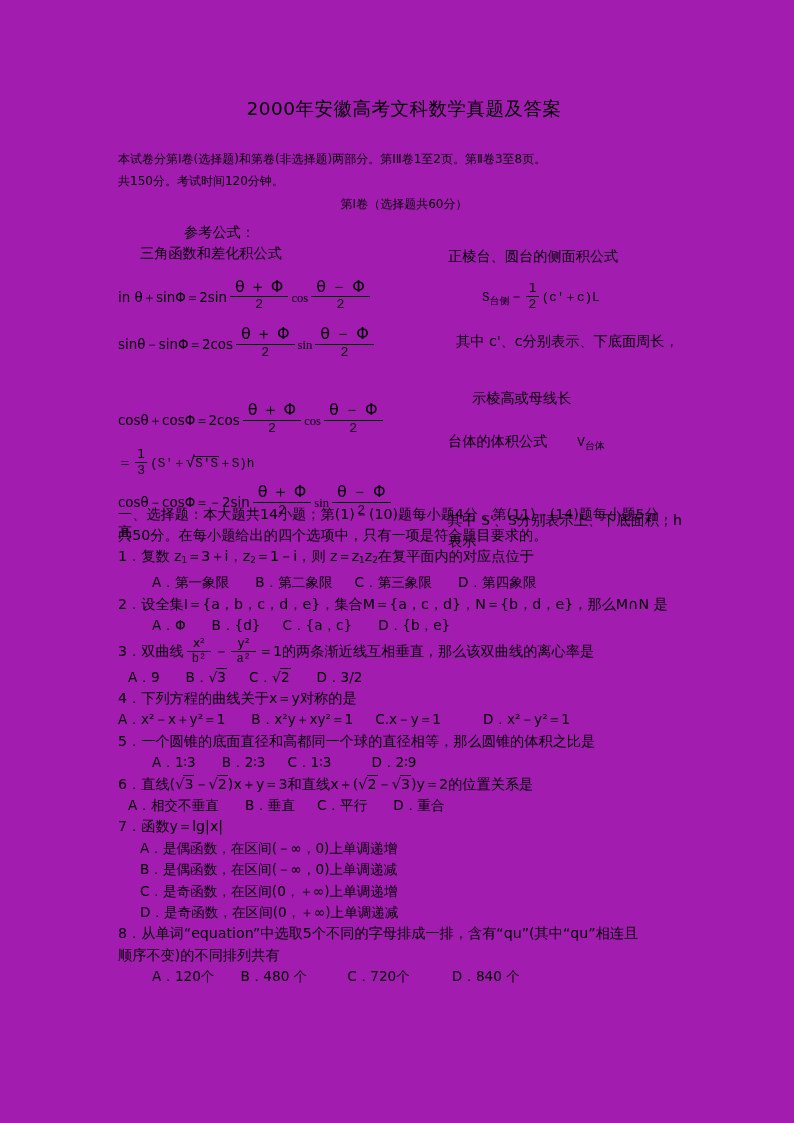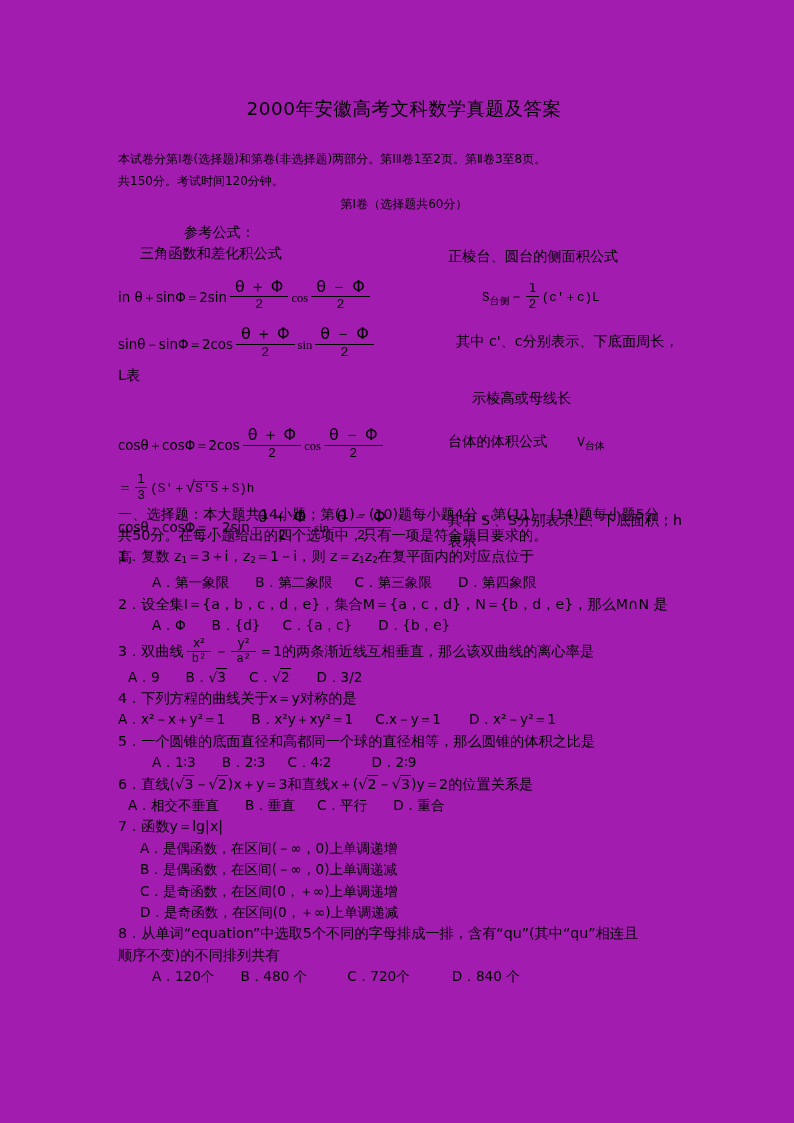--- a/index.html
+++ b/index.html
@@ -175,21 +175,20 @@
         <div class="sub-head" style="padding-left:22px;">三角函数和差化积公式</div>
 
         <div class="trig-line" style="margin-top:14px;">
           <span class="math greek">in θ＋sinΦ＝2sin</span><span class="frac"><span class="num">θ ＋ Φ</span><span class="den">2</span></span><span class="fn">cos</span><span class="frac"><span class="num">θ － Φ</span><span class="den">2</span></span>
         </div>
 
         <div class="trig-line">
           <span class="math greek">sinθ－sinΦ＝2cos</span><span class="frac"><span class="num">θ ＋ Φ</span><span class="den">2</span></span><span class="fn">sin</span><span class="frac"><span class="num">θ － Φ</span><span class="den">2</span></span>
         </div>
 
-        <div class="sub-head" style="margin-top:2px;">L表</div>
 
         <div class="trig-line" style="margin-top:40px;">
           <span class="math greek">cosθ＋cosΦ＝2cos</span><span class="frac"><span class="num">θ ＋ Φ</span><span class="den">2</span></span><span class="fn">cos</span><span class="frac"><span class="num">θ － Φ</span><span class="den">2</span></span>
         </div>
 
         <div class="trig-line" style="margin-top:10px;">
           <span class="math-lg">＝</span><span class="frac sm"><span class="num">1</span><span class="den">3</span></span><span class="math">(S'＋</span><span class="sqrt"><span class="rad math">√</span><span class="bar math">S'S</span></span><span class="math">＋S)h</span>
         </div>
 
         <div class="trig-line" style="margin-top:4px;">
@@ -225,24 +224,24 @@
       <p class="q"><span>1．</span><span>复数 z</span><span class="sub">1</span><span>＝3＋i，z</span><span class="sub">2</span><span>＝1－i，则 z＝z</span><span class="sub">1</span><span>z</span><span class="sub">2</span><span>在复平面内的对应点位于</span></p>
       <p class="opts pad"><span class="opt gapA">A．第一象限</span><span class="opt gapB">B．第二象限</span><span class="opt gapC">C．第三象限</span><span class="opt">D．第四象限</span></p>
 
       <p class="q"><span>2．</span><span>设全集I＝{a，b，c，d，e}，集合M＝{a，c，d}，N＝{b，d，e}，那么M∩N 是</span></p>
       <p class="opts pad"><span class="opt gapA">A．Φ</span><span class="opt gapB">B．{d}</span><span class="opt gapC">C．{a，c}</span><span class="opt">D．{b，e}</span></p>
 
       <p class="q" style="line-height:30px;"><span>3．</span><span>双曲线</span><span class="frac" style="vertical-align:-0.4em;"><span class="num" style="font-size:12px;">x²</span><span class="den" style="font-size:12px;">b²</span></span><span>－</span><span class="frac" style="vertical-align:-0.4em;"><span class="num" style="font-size:12px;">y²</span><span class="den" style="font-size:12px;">a²</span></span><span>＝1的两条渐近线互相垂直，那么该双曲线的离心率是</span></p>
       <p class="opts pad-sm"><span class="opt gapA">A．9</span><span class="opt gapB">B．<span class="sqrt"><span class="rad">√</span><span class="bar">3</span></span></span><span class="opt gapC">C．<span class="sqrt"><span class="rad">√</span><span class="bar">2</span></span></span><span class="opt">D．3/2</span></p>
 
       <p class="q"><span>4．</span><span>下列方程的曲线关于x＝y对称的是</span></p>
-      <p class="opts"><span class="opt gapA">A．x²－x＋y²＝1</span><span class="opt gapB">B．x²y＋xy²＝1</span><span class="opt" style="margin-right:28px;">C.x－y＝1</span><span class="opt">D．x²－y²＝1</span></p>
+      <p class="opts"><span class="opt gapA">A．x²－x＋y²＝1</span><span class="opt gapB">B．x²y＋xy²＝1</span><span class="opt" style="margin-right:42px;">C.x－y＝1</span><span class="opt">D．x²－y²＝1</span></p>
 
       <p class="q"><span>5．</span><span>一个圆锥的底面直径和高都同一个球的直径相等，那么圆锥的体积之比是</span></p>
-      <p class="opts pad"><span class="opt gapA">A．1∶3</span><span class="opt gapB">B．2∶3</span><span class="opt" style="margin-right:40px;">C．4∶2</span><span class="opt">D．2∶9</span></p>
+      <p class="opts pad"><span class="opt gapA">A．1∶3</span><span class="opt gapB">B．2∶3</span><span class="opt" style="margin-right:40px;">C．1∶3</span><span class="opt">D．2∶9</span></p>
 
       <p class="q"><span>6．</span><span>直线(</span><span class="sqrt"><span class="rad">√</span><span class="bar">3</span></span><span>－</span><span class="sqrt"><span class="rad">√</span><span class="bar">2</span></span><span>)x＋y＝3和直线x＋(</span><span class="sqrt"><span class="rad">√</span><span class="bar">2</span></span><span>－</span><span class="sqrt"><span class="rad">√</span><span class="bar">3</span></span><span>)y＝2的位置关系是</span></p>
       <p class="opts pad-sm"><span class="opt gapA">A．相交不垂直</span><span class="opt gapB">B．垂直</span><span class="opt gapC">C．平行</span><span class="opt">D．重合</span></p>
 
       <div class="q-stack">
         <p class="q"><span>7．</span><span>函数y＝lg|x|</span></p>
         <p class="opts">A．是偶函数，在区间(－∞，0)上单调递增</p>
         <p class="opts">B．是偶函数，在区间(－∞，0)上单调递减</p>
         <p class="opts">C．是奇函数，在区间(0，＋∞)上单调递增</p>
         <p class="opts">D．是奇函数，在区间(0，＋∞)上单调递减</p>

